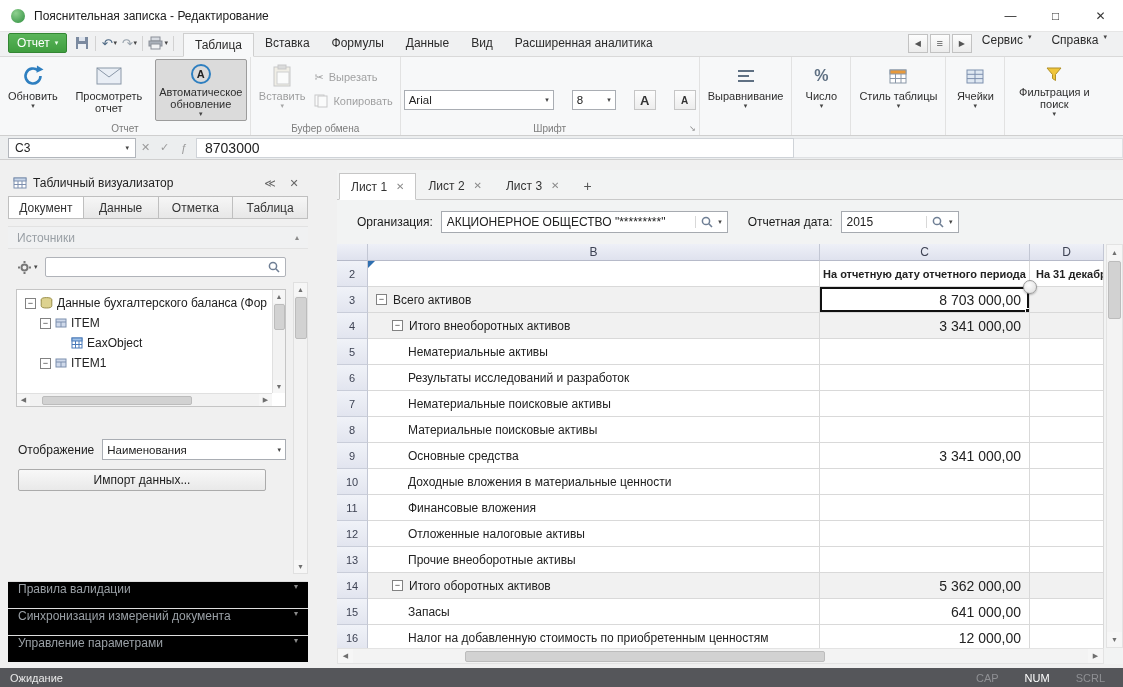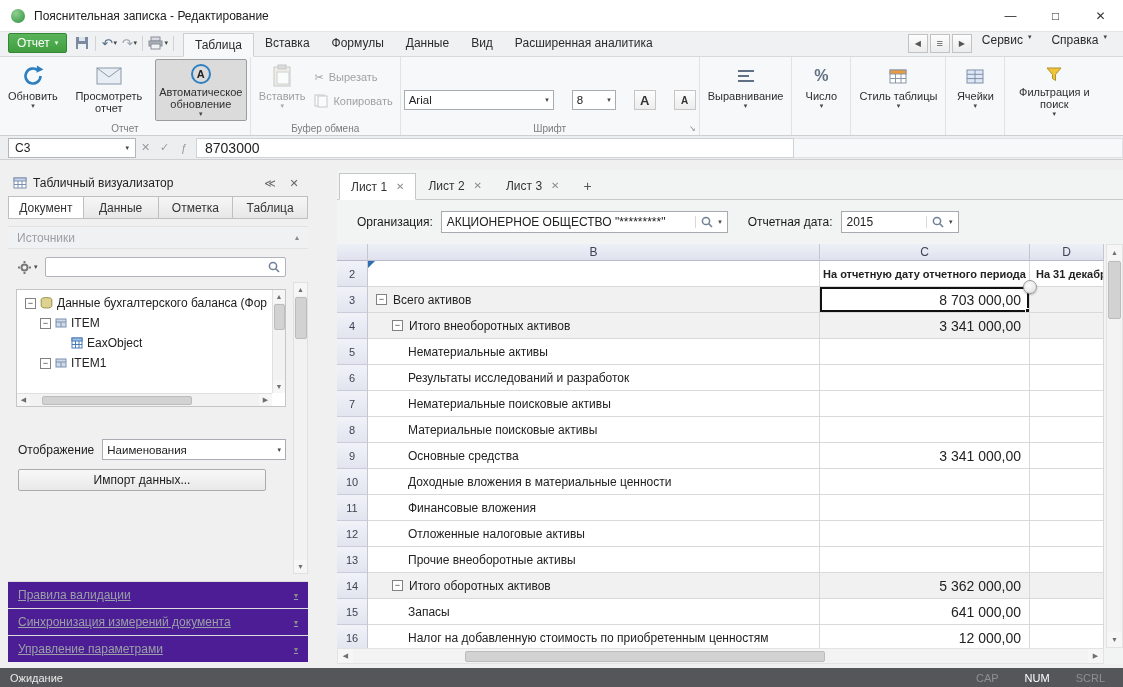--- a/index.html
+++ b/index.html
@@ -90,21 +90,21 @@
   .sbtn.h{width:13px;height:13px;}
   .vthumb{width:11px;background:#d2d2d2;border:1px solid #bcbcbc;border-radius:2px;margin-top:1px;flex:none;}
   .hthumb{height:9px;background:#d2d2d2;border:1px solid #bcbcbc;border-radius:2px;flex:none;}
   .sb-fill{flex:1;}
   .p-display{margin:32px 22px 0 10px;display:flex;align-items:center;gap:8px;font-size:12px;}
   .p-display .combo{flex:1;height:21px;}
   .p-import{display:block;margin:9px 22px 0 10px;width:248px;height:22px;border:1px solid #ababab;border-radius:2px;background:linear-gradient(#f8f8f8,#e9e9e9);font-family:inherit;font-size:12px;color:#222;}
   .p-scroll{position:absolute;right:0;top:112px;width:15px;height:292px;background:#f2f2f2;border:1px solid #e0e0e0;display:flex;flex-direction:column;align-items:center;}
   .p-scroll .vthumb{width:12px;height:42px;}
   #panel-sections{position:absolute;left:0;bottom:0;width:100%;}
-  .psec{height:27px;border-top:1px solid #ddd;display:flex;align-items:center;padding:0 10px;color:#9aa0a6;font-size:12px;background:#4c1d95;text-decoration:underline;}
+  .psec{height:27px;border-top:1px solid #ddd;display:flex;align-items:flex-start;padding:0 10px;color:#9aa0a6;font-size:12px;background:#000000;}
   .psec .caret2{margin-left:auto;}
 
   
   #main{left:337px;top:170px;width:786px;height:494px;background:#f2f3f3;}
   .sheettabs{height:30px;display:flex;align-items:flex-end;padding-left:2px;border-bottom:1px solid #c9c9c9;}
   .stab{height:27px;display:flex;align-items:center;gap:9px;padding:0 11px;font-size:12px;color:#333;border:1px solid transparent;}
   .stab.active{background:#fff;border-color:#c6c6c6;border-bottom-color:#fff;margin-bottom:-1px;}
   .stab-close{color:#8a8a8a;font-size:10px;}
   .sheet-add{height:27px;display:flex;align-items:center;padding:0 12px;font-size:14px;color:#555;}
   .formrow{height:44px;display:flex;align-items:center;gap:8px;padding-left:20px;}

